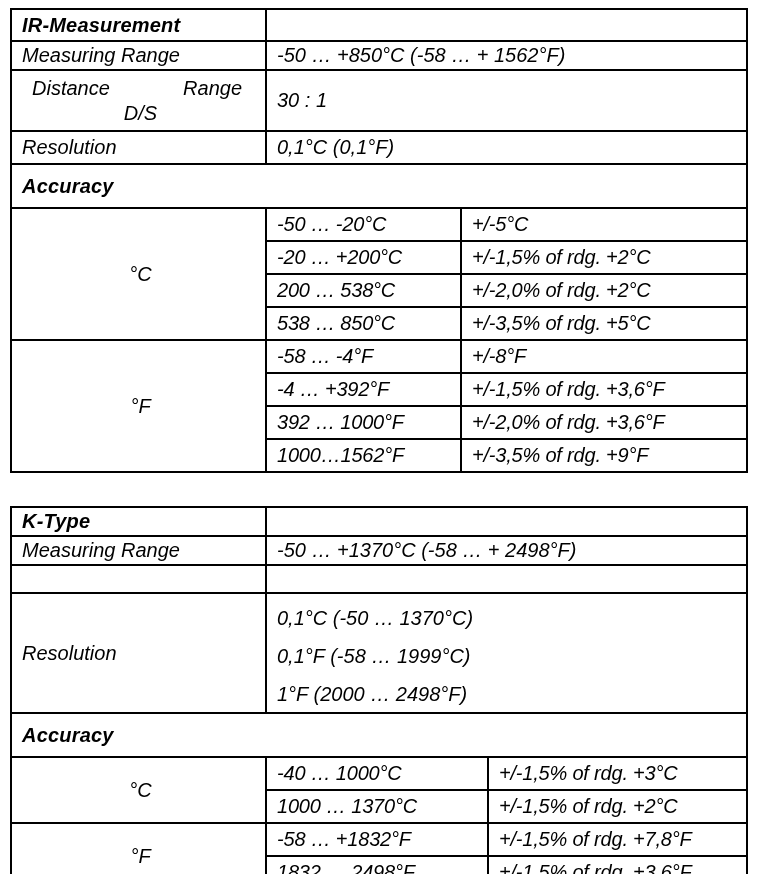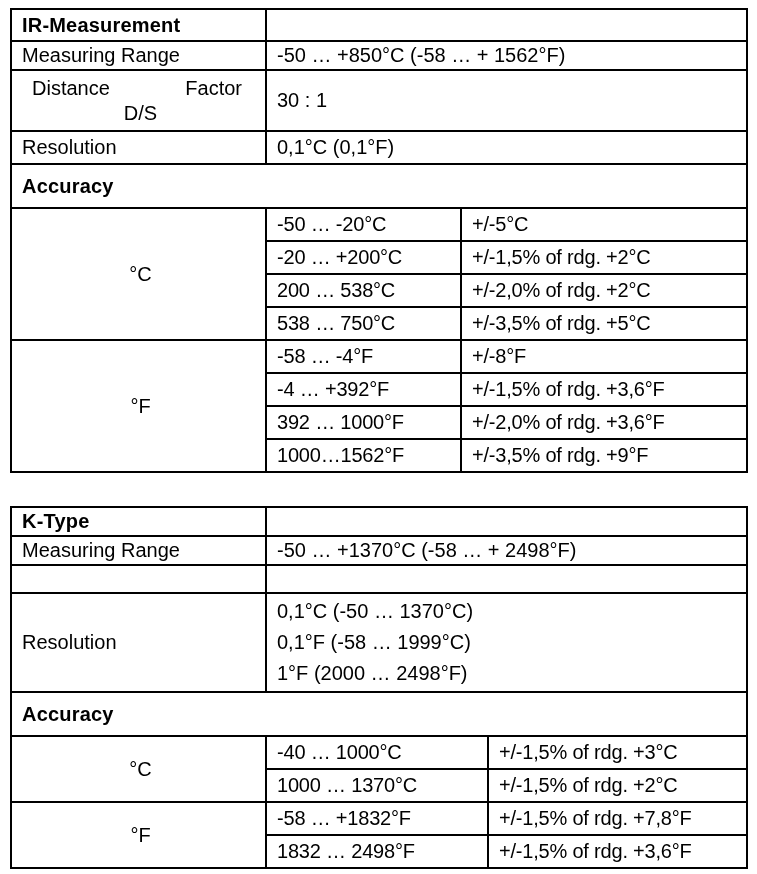--- a/index.html
+++ b/index.html
@@ -15,20 +15,21 @@
     padding: 8px 11px 0 10px;
     background: #ffffff;
     color: #000000;
     font-family: "Liberation Sans", "DejaVu Sans", sans-serif;
     overflow: hidden;
   }
   table.spec-table {
     border-collapse: collapse;
     table-layout: fixed;
     width: 736px;
+    font-style: italic;
   }
   table.spec-table td {
     border: 2px solid #000000;
     font-size: 20px;
     color: #000000;
     padding: 2px 6px 2px 10px;
     vertical-align: middle;
     overflow: hidden;
     white-space: nowrap;
   }
@@ -64,21 +65,21 @@
   td.df-cell { padding: 5px 0 2px 0; vertical-align: top; }
   .justify-line {
     display: flex;
     justify-content: space-between;
     padding: 0 17px 0 10px;
   }
   .center-line {
     text-align: center;
     margin-top: 2px;
   }
-  .res-lines div { line-height: 31px; }
+  .res-lines div { line-height: 31px; margin-top: 7px; }
   .table-gap { height: 33px; }
 </style>
 </head>
 <body>
 
 <div class="page">
 
   <table class="spec-table t-ir">
     <colgroup>
         <col class="c1">
@@ -91,21 +92,21 @@
         <td colspan="2"></td>
       </tr>
       <tr class="r-std">
         <td>Measuring Range</td>
         <td class="value" colspan="2">-50 … +850°C (-58 … + 1562°F)</td>
       </tr>
       <tr class="r-df">
         <td class="df-cell">
           <div class="justify-line">
             <span>Distance</span>
-            <span>Factor</span>
+            <span>Range</span>
           </div>
           <div class="center-line">D/S</div>
         </td>
         <td class="value top" colspan="2">30 : 1</td>
       </tr>
       <tr class="r-res">
         <td>Resolution</td>
         <td class="value" colspan="2">0,1°C (0,1°F)</td>
       </tr>
       <tr class="r-acchdr">
@@ -119,21 +120,21 @@
       </tr>
       <tr class="r-a">
         <td class="range">-20 … +200°C</td>
         <td class="tol">+/-1,5% of rdg. +2°C</td>
       </tr>
       <tr class="r-a">
         <td class="range">200 … 538°C</td>
         <td class="tol">+/-2,0% of rdg. +2°C</td>
       </tr>
       <tr class="r-a">
-        <td class="range">538 … 750°C</td>
+        <td class="range">538 … 850°C</td>
         <td class="tol">+/-3,5% of rdg. +5°C</td>
       </tr>
 
       <tr class="r-a">
         <td class="unit" rowspan="4">°F</td>
         <td class="range">-58 … -4°F</td>
         <td class="tol">+/-8°F</td>
       </tr>
       <tr class="r-a">
         <td class="range">-4 … +392°F</td>

